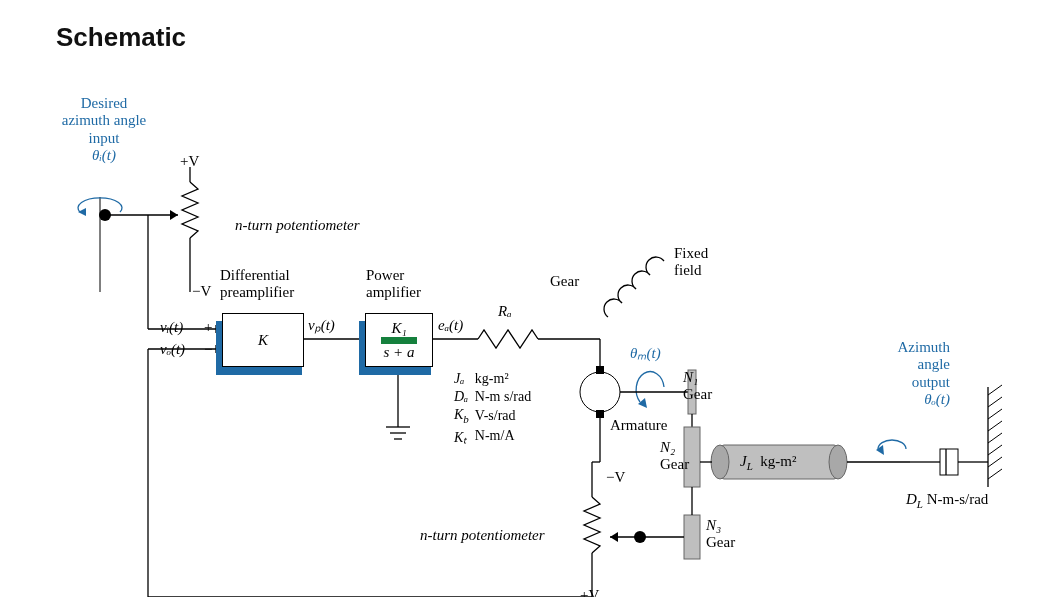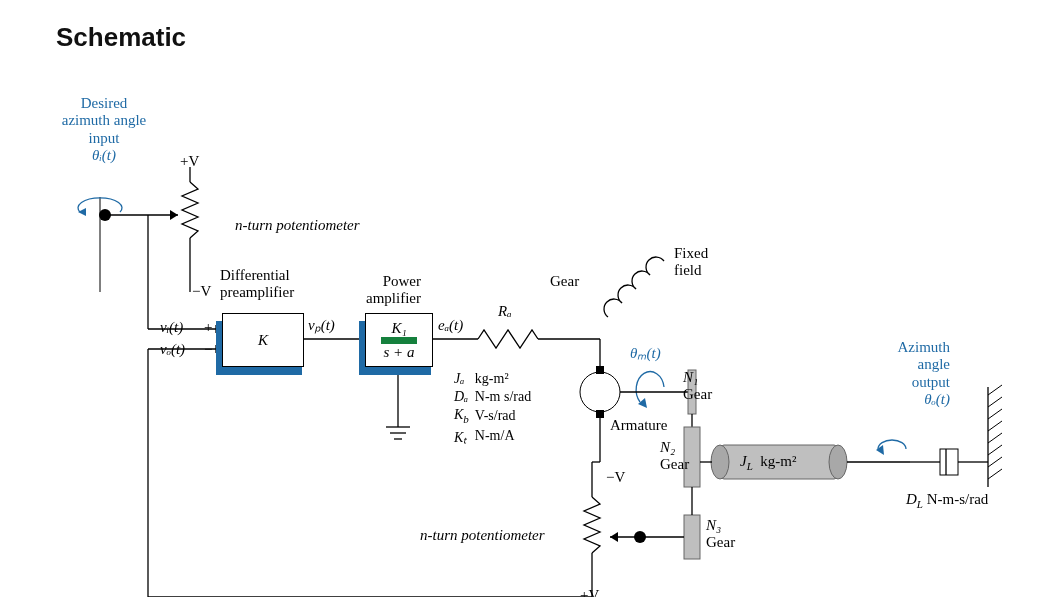--- a/index.html
+++ b/index.html
@@ -243,21 +243,21 @@
   </div>
   <div class="amp-wrap" style="left:182px; top:246px; width:80px; height:56px;">
     <div class="amp-shadow" style="left:-6px; top:8px; width:86px; height:54px;"></div>
     <div class="amp-box ital" style="left:0; top:0; width:80px; height:52px;">
       <span>K</span>
     </div>
   </div>
 
   <div class="lbl ital" style="left:268px; top:250px;">vₚ(t)</div>
 
-  <div class="lbl" style="left:326px; top:206px;text-align:right;">
+  <div class="lbl" style="left:326px; top:200px;">
     <span>Power</span><br><span>amplifier</span>
   </div>
   <div class="amp-wrap" style="left:325px; top:246px; width:66px; height:56px;">
     <div class="amp-shadow" style="left:-6px; top:8px; width:72px; height:54px;"></div>
     <div class="amp-box" style="left:0; top:0; width:66px; height:52px;">
       <span class="frac ital">
         <span class="num">K₁</span>
         <span class="den">s + a</span>
       </span>
     </div>

